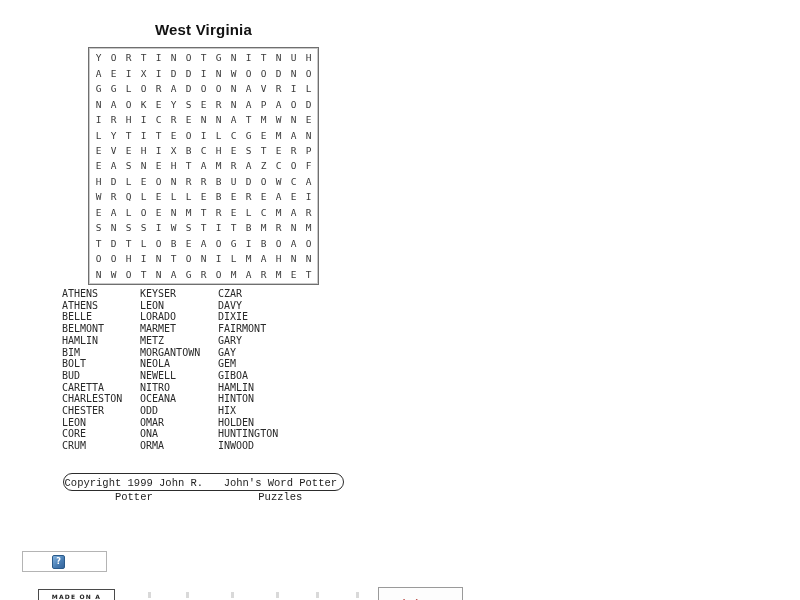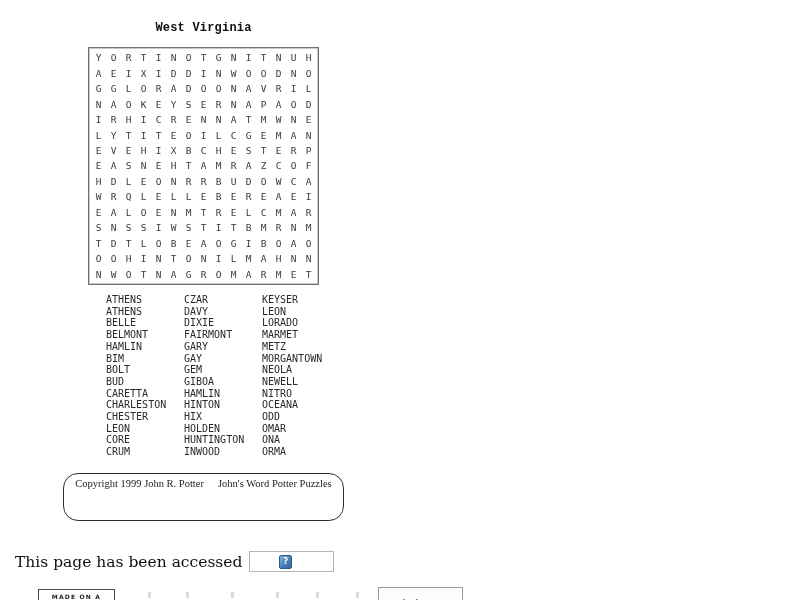--- a/index.html
+++ b/index.html
@@ -11,22 +11,22 @@
     background: #ffffff;
     overflow: hidden;
     font-family: "Liberation Sans", sans-serif;
   }
 
   
   .puzzle-title {
     position: absolute;
     left: 88px; top: 21px; width: 231px;
     text-align: center;
-    font-family: Liberation Mono, monospace;
-    font-size: 12px; font-weight: bold; color: #111;
+    font-family: Liberation Sans, sans-serif;
+    font-size: 15px; font-weight: bold; color: #111;
     letter-spacing: 0.2px;
   }
 
   
   .grid-box {
     position: absolute;
     left: 88px; top: 47px;
     width: 231px; height: 238px;
     border: 1px solid #6f6f6f;
     box-shadow: inset 0 0 0 1px #c9c9c9;
@@ -38,41 +38,40 @@
   }
   .grid-box .cell {
     display: flex; align-items: center; justify-content: center;
     font-family: "DejaVu Sans Mono", monospace;
     font-size: 9.5px; color: #3a3a3a;
   }
 
   
   .word-list {
     position: absolute;
-    left: 62px; top: 294px;
+    left: 62px; top: 288px;
     display: flex;
-    margin-left: 44px;
   }
   .word-col { width: 78px; }
   .word-col:last-child { width: 90px; }
   .word {
     font-family: "DejaVu Sans Mono", monospace;
     font-size: 10px; line-height: 11.7px;
     color: #2a2a2a; white-space: nowrap;
   }
 
   
   .copyright-box {
     position: absolute;
     left: 63px; top: 473px;
-    width: 281px; height: 48px;
+    width: 281px; height: 18px;
     border: 1px solid #2c2c2c;
     border-radius: 15px;
     background: #fff;
-    font-family: Liberation Serif, serif;
+    font-family: Liberation Mono, monospace;
     font-size: 10.5px; color: #1d1d1d;
     text-align: center;
     padding-top: 3px;
     line-height: 13.5px;
   }
   .copyright-line1 { display: flex; justify-content: center; gap: 14px; }
 
   
   .access-line {
     position: absolute;
@@ -385,62 +384,61 @@
         <div class="word">BOLT</div>
         <div class="word">BUD</div>
         <div class="word">CARETTA</div>
         <div class="word">CHARLESTON</div>
         <div class="word">CHESTER</div>
         <div class="word">LEON</div>
         <div class="word">CORE</div>
         <div class="word">CRUM</div>
       </div>
       <div class="word-col">
+        <div class="word">KEYSER</div>
+        <div class="word">LEON</div>
+        <div class="word">LORADO</div>
+        <div class="word">MARMET</div>
+        <div class="word">METZ</div>
+        <div class="word">MORGANTOWN</div>
+        <div class="word">NEOLA</div>
+        <div class="word">NEWELL</div>
+        <div class="word">NITRO</div>
+        <div class="word">OCEANA</div>
+        <div class="word">ODD</div>
+        <div class="word">OMAR</div>
+        <div class="word">ONA</div>
+        <div class="word">ORMA</div>
+      </div>
+      <div class="word-col">
         <div class="word">CZAR</div>
         <div class="word">DAVY</div>
         <div class="word">DIXIE</div>
         <div class="word">FAIRMONT</div>
         <div class="word">GARY</div>
         <div class="word">GAY</div>
         <div class="word">GEM</div>
         <div class="word">GIBOA</div>
         <div class="word">HAMLIN</div>
         <div class="word">HINTON</div>
         <div class="word">HIX</div>
         <div class="word">HOLDEN</div>
         <div class="word">HUNTINGTON</div>
         <div class="word">INWOOD</div>
       </div>
-      <div class="word-col">
-        <div class="word">KEYSER</div>
-        <div class="word">LEON</div>
-        <div class="word">LORADO</div>
-        <div class="word">MARMET</div>
-        <div class="word">METZ</div>
-        <div class="word">MORGANTOWN</div>
-        <div class="word">NEOLA</div>
-        <div class="word">NEWELL</div>
-        <div class="word">NITRO</div>
-        <div class="word">OCEANA</div>
-        <div class="word">ODD</div>
-        <div class="word">OMAR</div>
-        <div class="word">ONA</div>
-        <div class="word">ORMA</div>
-      </div>
     </div>
 
   <div class="copyright-box">
     <div class="copyright-line1">
       <span>Copyright 1999 John R. Potter</span>
       <span>John's Word Potter Puzzles</span>
     </div>
   </div>
 
   <div class="access-line">
-    <span>This page has been accessed</span>
     <span class="counter-box">
       <span class="broken-img-icon">?</span>
     </span>
   </div>
 
   <div class="made-on-badge">MADE ON A</div>
 
   <div class="clipped-line">
     <span class="mark" style="left:148px"></span>
     <span class="mark" style="left:186px"></span>

